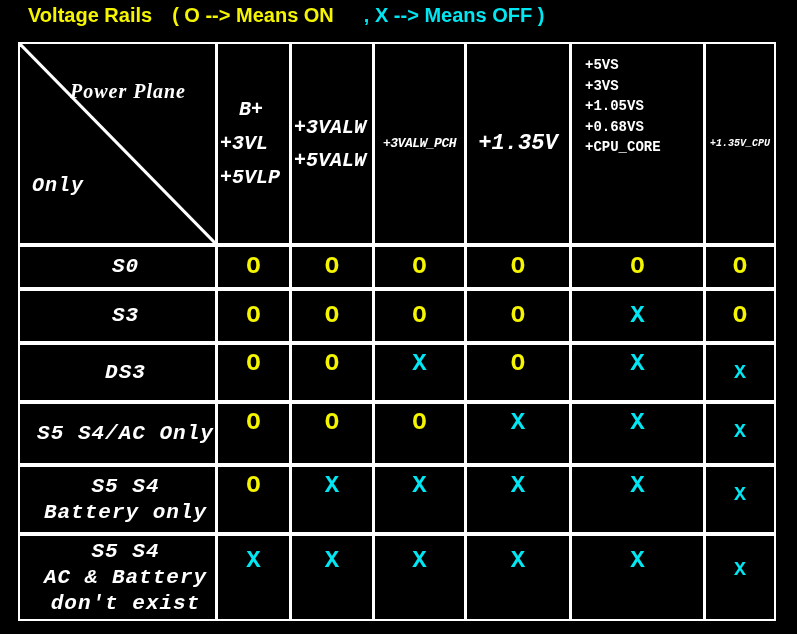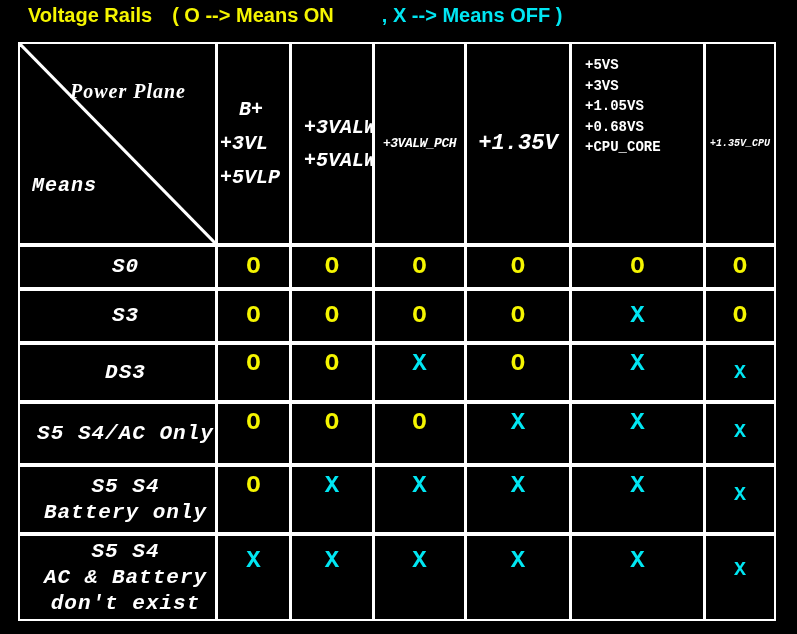--- a/index.html
+++ b/index.html
@@ -7,21 +7,21 @@
     width:797px;height:634px;background:#000;position:relative;overflow:hidden;
     font-family:"Liberation Mono","DejaVu Sans Mono",monospace;
   }
   
   .title{
     position:absolute;left:28px;top:4px;display:flex;align-items:baseline;
     font-family:"Liberation Sans","DejaVu Sans",sans-serif;
     font-weight:700;font-size:20px;white-space:pre;
   }
   .title .seg-on-legend{margin-left:20px;}
-  .title .seg-off-legend{margin-left:48px;}
+  .title .seg-off-legend{margin-left:30px;}
   .t-yellow{color:var(--on,#f5f500);}
   .t-cyan{color:var(--off,#00e6f2);}
 
   
   #vtable{
     position:absolute;left:18px;top:42px;
     display:grid;
     grid-template-columns:195px 71px 80px 89px 102px 131px 68px;
     grid-template-rows:199px 40px 50px 55px 59px 65px 83px;
     column-gap:3px;row-gap:4px;
@@ -33,21 +33,21 @@
   .corner{position:relative;font-style:italic;font-weight:700;font-size:20px;letter-spacing:1px;white-space:pre;}
   .corner svg{position:absolute;left:0;top:0;width:100%;height:100%;display:block;}
   .corner .tr{position:absolute;left:50px;top:36px;font-family:Liberation Serif, serif;}
   .corner .bl{position:absolute;left:12px;top:130px;}
 
   
   .hcol{display:flex;flex-direction:column;justify-content:center;
         font-style:italic;font-weight:700;font-size:20px;white-space:pre;}
   .hc1{padding-left:2px;line-height:34px;}
   .hc1 .line0{padding-left:19px;}
-  .hc2{padding-left:12px;line-height:33px;font-style:italic;}
+  .hc2{padding-left:2px;line-height:33px;font-style:italic;}
   .hc3{font-size:13px;text-align:center;letter-spacing:-0.5px;}
   .hc4{font-size:22px;text-align:center;}
   .hc5{font-style:normal;font-size:14px;justify-content:flex-start;
        padding:11px 0 0 13px;line-height:20.5px;}
   .hc6{font-size:10px;text-align:center;}
 
   
   .label-cell{
     display:flex;flex-direction:column;justify-content:center;align-items:center;
     font-style:italic;font-weight:700;font-size:21px;letter-spacing:1px;
@@ -70,21 +70,21 @@
   <span class="t-yellow seg-on-legend">( O --&gt; Means ON</span>
   <span class="t-cyan seg-off-legend">, X --&gt; Means OFF )</span>
 </div>
 
 <div id="vtable">
   <div class="cell corner">
     <svg viewBox="0 0 195 199" preserveAspectRatio="none">
       <line x1="0" y1="0" x2="195" y2="199" stroke="#ffffff" stroke-width="3"></line>
     </svg>
     <span class="tr">Power Plane</span>
-    <span class="bl">Means</span>
+    <span class="bl">Only</span>
   </div>
 
 <div class="cell hcol hc1"><div class="line line0">B+</div><div class="line line1">+3VL</div><div class="line line2">+5VLP</div></div>
     <div class="cell hcol hc2"><div class="line line0">+3VALW</div><div class="line line1">+5VALW</div></div>
     <div class="cell hcol hc3"><div class="line line0">+3VALW_PCH</div></div>
     <div class="cell hcol hc4"><div class="line line0">+1.35V</div></div>
     <div class="cell hcol hc5"><div class="line line0">+5VS</div><div class="line line1">+3VS</div><div class="line line3">+1.05VS</div><div class="line line4">+0.68VS</div><div class="line line5">+CPU_CORE</div></div>
     <div class="cell hcol hc6"><div class="line line0">+1.35V_CPU</div></div>
     <div class="cell label-cell r0"><div>S0</div></div>
     <div class="cell mark-cell r0">

